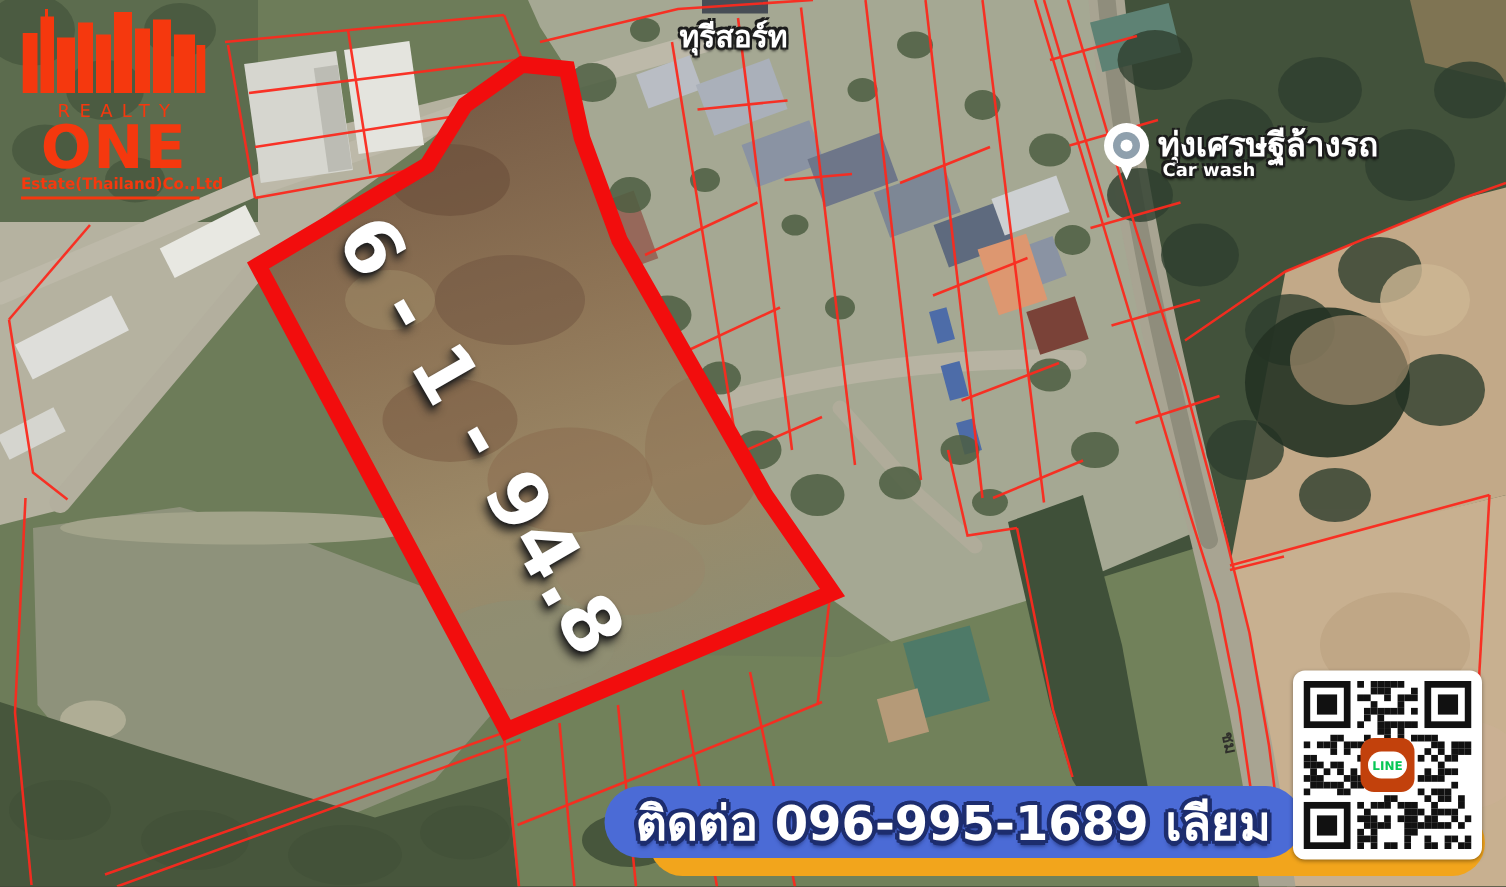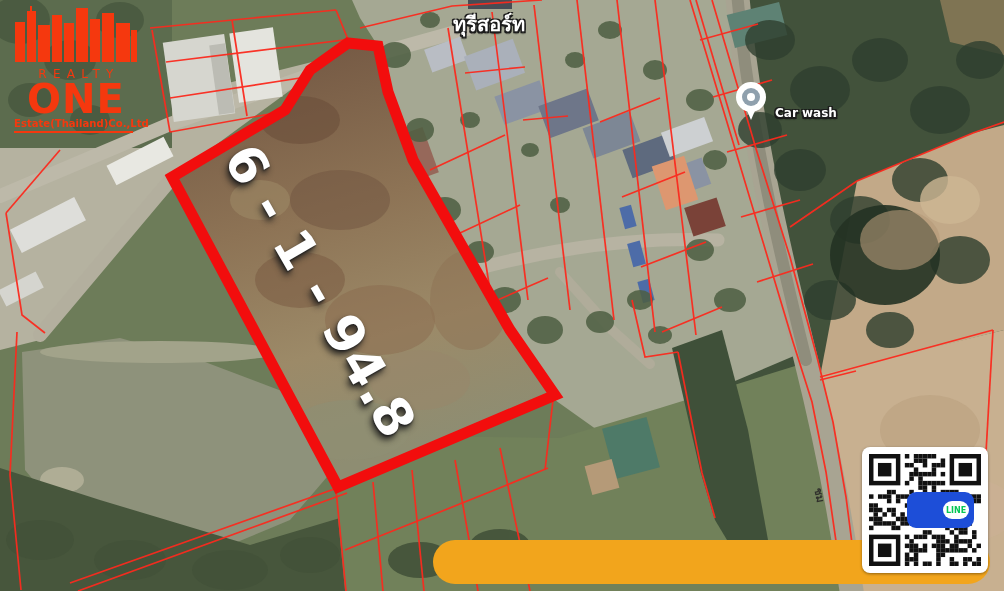--- a/index.html
+++ b/index.html
@@ -45,22 +45,22 @@
   .banner .txt{font-size:32px;font-weight:bold;color:#fff;white-space:nowrap;
     text-shadow:-3px 0 0 #1d2d6e,3px 0 0 #1d2d6e,0 -3px 0 #1d2d6e,0 3px 0 #1d2d6e,
       -2px -2px 0 #1d2d6e,2px -2px 0 #1d2d6e,-2px 2px 0 #1d2d6e,2px 2px 0 #1d2d6e,
       0 4px 3px rgba(10,20,60,.6);}
 
   
   .qr-card{position:absolute;left:862px;top:447px;width:126px;height:126px;
     background:#fff;border-radius:8px;box-shadow:0 1px 3px rgba(0,0,0,.4);}
   .qr-card svg{position:absolute;left:7px;top:7px;}
   .line-icon{position:absolute;left:45px;top:45px;width:36px;height:36px;
-    background:#1d4ed8;border-radius:9px;display:flex;align-items:center;
-    justify-content:center;padding-left:31px;}
+    background:#c2410c;border-radius:9px;display:flex;align-items:center;
+    justify-content:center;}
   .line-bubble{width:26px;height:18px;background:#fff;border-radius:9px;
     display:flex;align-items:center;justify-content:center;
     font-size:8px;font-weight:900;color:#06C755;letter-spacing:0;}
 </style>
 </head>
 <body>
 
 <div id="stage">
 
   <svg class="mapbg" width="1004" height="591" viewBox="0 0 1004 591">
@@ -298,26 +298,30 @@
   <div class="map-label resort-label">ทุรีสอร์ท</div>
 
   <div class="poi">
     <svg width="36" height="42" viewBox="0 0 36 42">
       <path d="M18,40 L12,26 L24,26 Z" fill="#fff"></path>
       <circle cx="18" cy="17" r="15" fill="#fff"></circle>
       <circle cx="18" cy="17" r="9" fill="#8fa0ad"></circle>
       <circle cx="18" cy="17" r="4" fill="#fff"></circle>
     </svg>
   </div>
+  <div class="map-label carwash-th">ทุ่งเศรษฐีล้างรถ</div>
   <div class="map-label carwash-en">Car wash</div>
   <div class="road-label">ชม</div>
 
   <div class="area-label">6 - 1 - 94.8</div>
 
   <div class="banner-accent"></div>
+  <div class="banner">
+    <span class="txt">ติดต่อ 096-995-1689 เลียม</span>
+  </div>
 
   <div class="qr-card">
     <svg id="qr" width="112" height="112" viewBox="0 0 25 25">
         <rect x="8" y="0" width="1" height="1" fill="#111"></rect>
         <rect x="10" y="0" width="1" height="1" fill="#111"></rect>
         <rect x="11" y="0" width="1" height="1" fill="#111"></rect>
         <rect x="12" y="0" width="1" height="1" fill="#111"></rect>
         <rect x="13" y="0" width="1" height="1" fill="#111"></rect>
         <rect x="14" y="0" width="1" height="1" fill="#111"></rect>
         <rect x="10" y="1" width="1" height="1" fill="#111"></rect>

